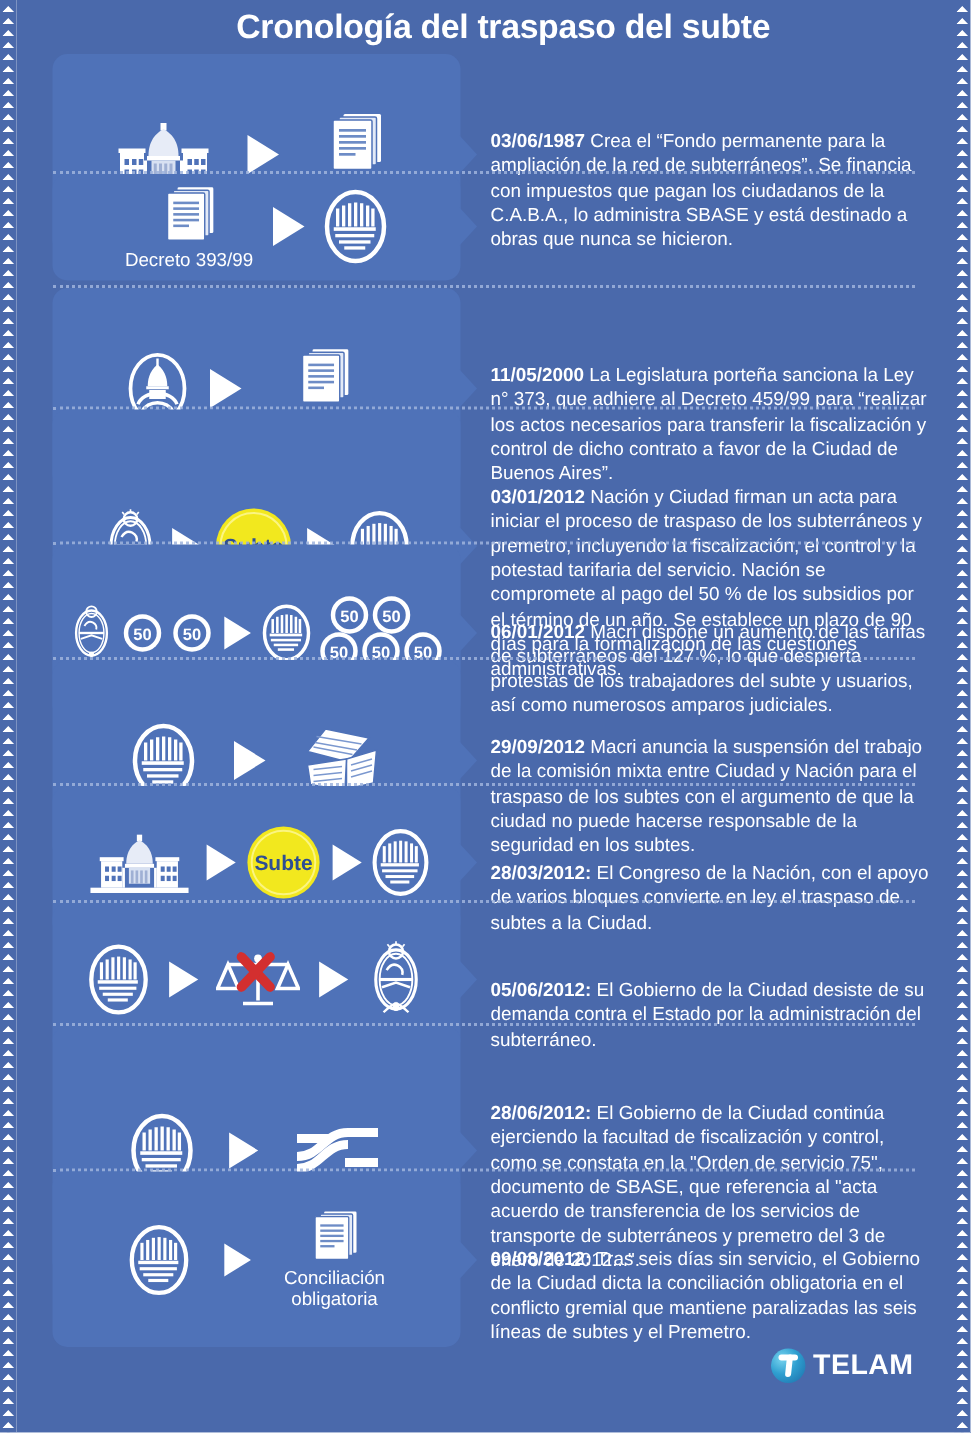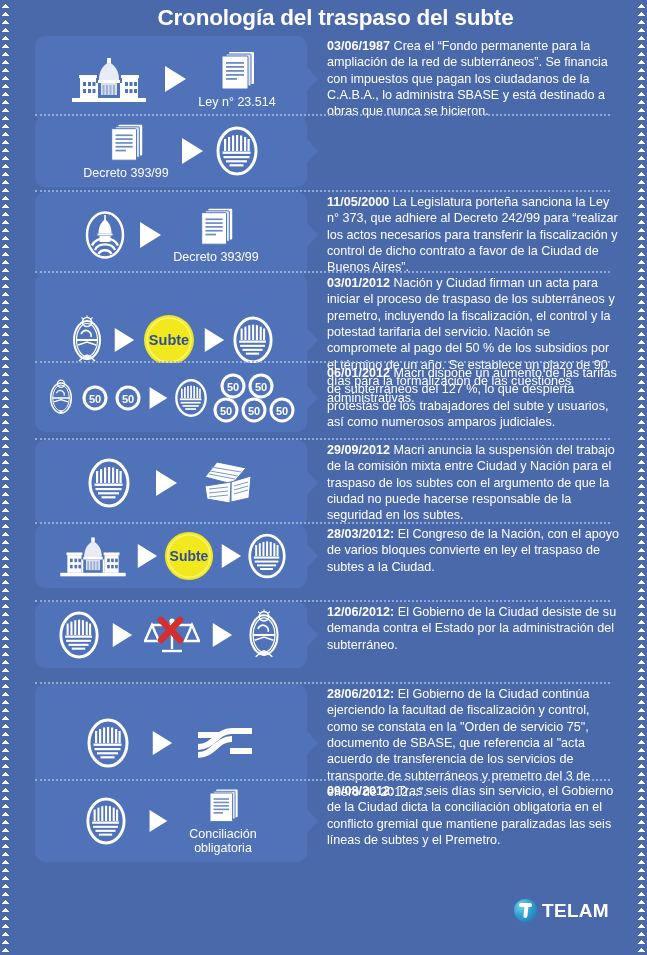--- a/index.html
+++ b/index.html
@@ -133,20 +133,21 @@
     line-height: 1.1;
     text-align: center;
     white-space: pre-line;
   }
   .text {
     flex: 1;
     padding: 2px 16px 2px 20px;
     color: #ffffff;
     font-size: 12.6px;
     line-height: 1.3;
+    margin-top: 48px;
   }
   .text .date {
     font-weight: bold;
   }
   .divider {
     height: 0;
     border-bottom: 2px dotted #9fb4dd;
     margin: 0 26px 0 24px;
     opacity: .85;
   }
@@ -380,21 +381,21 @@
                     <rect x="11" y="29" width="11" height="1.8"></rect>
                   </g>
                 </g>
                   </svg>
               </span>
               <span class="icon-caption">Decreto 393/99</span>
             </span>
           </div>
         </div>
         <div class="text">
-          <span class="date">11/05/2000</span><span> La Legislatura porteña sanciona la Ley n° 373, que adhiere al Decreto 242/99 para “realizar los actos necesarios para transferir la fiscalización y control de dicho contrato a favor de la Ciudad de Buenos Aires”.</span>
+          <span class="date">11/05/2000</span><span> La Legislatura porteña sanciona la Ley n° 373, que adhiere al Decreto 459/99 para “realizar los actos necesarios para transferir la fiscalización y control de dicho contrato a favor de la Ciudad de Buenos Aires”.</span>
         </div>
       </div>
     </div>
     <div class="divider"></div>
 
     <div class="row" style="height:88px;">
       <div class="row-inner">
         <div class="card">
           <div class="icons" style="gap:6px;">
             <span>
@@ -747,21 +748,21 @@
                 <rect x="8.5" y="25" width="21" height="2" fill="#ffffff"></rect>
                 <path d="M10 31 L19 28 L28 31" fill="none" stroke="#ffffff" stroke-width="1.6"></path>
                 <path d="M19 41 q-5 3 -8 6" stroke="#ffffff" stroke-width="1.5" fill="none"></path>
                 <path d="M19 41 q5 3 8 6" stroke="#ffffff" stroke-width="1.5" fill="none"></path>
                 <circle cx="19" cy="44" r="2.2" fill="#ffffff"></circle>
               </svg>
             </span>
           </div>
         </div>
         <div class="text">
-          <span class="date">12/06/2012:</span><span> El Gobierno de la Ciudad desiste de su demanda contra el Estado por la administración del subterráneo.</span>
+          <span class="date">05/06/2012:</span><span> El Gobierno de la Ciudad desiste de su demanda contra el Estado por la administración del subterráneo.</span>
         </div>
       </div>
     </div>
     <div class="divider"></div>
 
     <div class="row" style="height:95px;">
       <div class="row-inner">
         <div class="card">
           <div class="icons" style="gap:20px;">
             <span>

